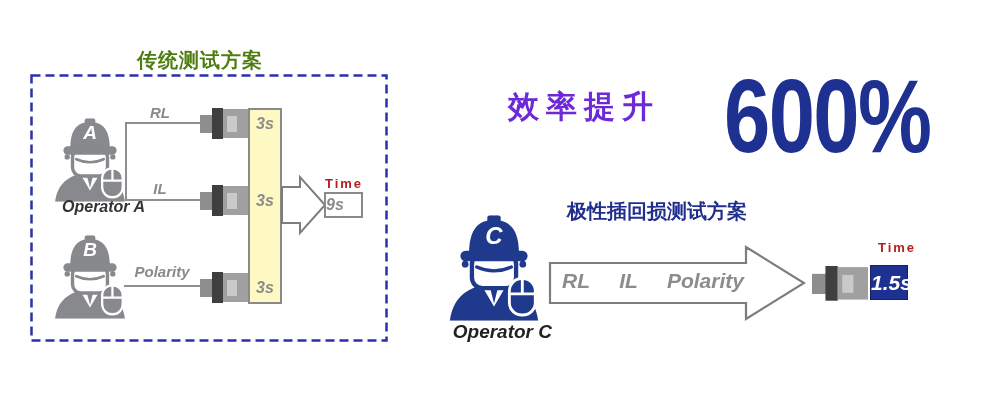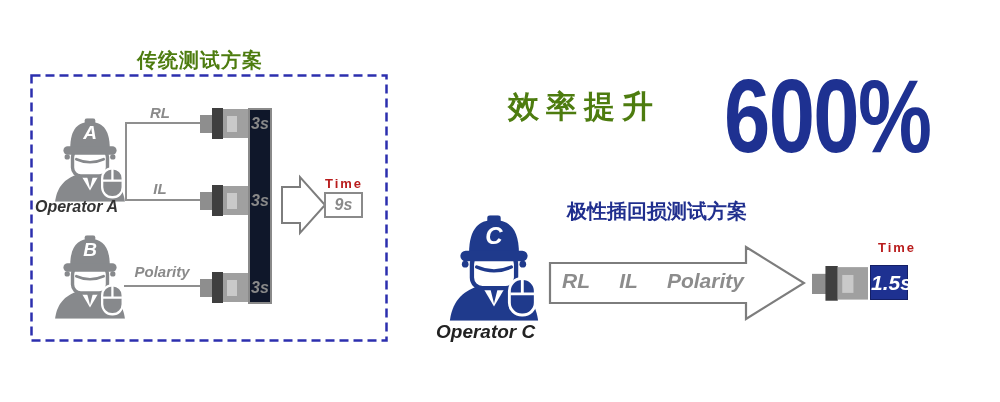--- a/index.html
+++ b/index.html
@@ -20,21 +20,21 @@
   .op-a, .op-b { width:76px; height:84px; }
   .op-a { left:52px; top:118px; }
   .op-b { left:52px; top:235px; }
   .op-c { left:446px; top:215px; width:96px; height:106px; }
   .op-a svg, .op-b svg { color:#87898c; }
   .op-c svg { color:#1f3a8c; }
   .hat-letter { position:absolute; left:0; right:0; text-align:center; color:#fff;
     font-weight:bold; font-style:italic; }
   .op-a .hat-letter, .op-b .hat-letter { top:4px; font-size:19px; }
   .op-c .hat-letter { top:7px; font-size:24px; }
-  .op-label { position:absolute; text-align:left; font-style:italic; font-weight:600; color:#333; }
+  .op-label { position:absolute; text-align:right; font-style:italic; font-weight:600; color:#333; }
   .op-a .op-label, .op-b .op-label { left:-17px; width:110px; top:80px; font-size:16px; }
   .op-c .op-label { left:-10px; width:116px; top:106px; font-size:19px; color:#222; }
 
   .test-label { position:absolute; text-align:center; font-size:15px; font-weight:bold;
     font-style:italic; color:#8a8a8a; }
   .lbl-rl { left:140px; top:104px; width:40px; }
   .lbl-il { left:140px; top:180px; width:40px; }
   .lbl-pol { left:124px; top:263px; width:76px; }
   .wire { position:absolute; background:#8f8f8f; }
   .wire-rl { left:125px; top:122px; width:76px; height:2px; }
@@ -46,44 +46,44 @@
   .connector { position:absolute; width:50px; height:31px; }
   .connector .c-stem { position:absolute; left:0;  top:7px; width:15px; height:18px; background:#8e8e8e; }
   .connector .c-bar  { position:absolute; left:12px; top:0;  width:11px; height:31px; background:#3f3f3f; }
   .connector .c-body { position:absolute; left:23px; top:1px; width:27px; height:29px; background:#a0a0a0; }
   .connector .c-inner{ position:absolute; left:27px; top:8px; width:10px; height:16px; background:#c9c9c9; }
   .conn-1 { left:200px; top:108px; }
   .conn-2 { left:200px; top:185px; }
   .conn-3 { left:200px; top:272px; }
   .conn-r { left:812px; top:266px; transform:scale(1.12); transform-origin:left top; }
 
-  .duration-box { left:248px; top:108px; width:24px; height:196px; background:#0f172a;
+  .duration-box { left:248px; top:108px; width:34px; height:196px; background:#fef9c3;
     border:2px solid #8a8a8a; }
   .dur { position:absolute; left:0; width:100%; text-align:center; font-size:16px;
     font-weight:bold; font-style:italic; color:#8a8a8a; }
   .dur-1 { top:5px; } .dur-2 { top:82px; } .dur-3 { top:169px; }
 
   .arrow-svg { position:absolute; }
   .arrow-left { left:281px; top:174px; }
   .arrow-right{ left:548px; top:244px; }
 
   .time-label { position:absolute; text-align:center; font-size:13px; font-weight:bold;
     color:#b91c1c; letter-spacing:2px; }
   .time-trad { left:320px; top:176px; width:48px; }
   .time-new  { left:868px; top:240px; width:58px; }
   .total-trad { left:324px; top:192px; width:39px; height:26px; background:#fff;
-    border:2px solid #8a8a8a; text-align:center; line-height:22px;
+    border:2px solid #8a8a8a; line-height:22px;
     font-size:16px; font-weight:bold; font-style:italic; color:#8a8a8a; }
   .total-new { left:870px; top:265px; width:38px; height:35px; background:#1e3191;
     border:1px solid #141f66; text-align:center; line-height:33px;
     font-size:21px; font-weight:bold; font-style:italic; color:#ffffff; }
 
   
   .eff-label { left:508px; top:86px; font-size:31px; font-weight:bold;
-    color:#4d7c0f; letter-spacing:7px; }
+    color:#6d28d9; letter-spacing:7px; }
   .eff-value { left:724px; top:64px; font-size:104px; font-weight:bold; line-height:1;
     color:#1e3191; transform:scaleX(0.8); transform-origin:left top; letter-spacing:-2px; }
   .new-title { left:542px; top:198px; width:230px; text-align:center;
     font-size:20px; font-weight:bold; color:#202f8e; }
   .badge { left:600px; top:237px; width:110px; text-align:center; font-size:19px;
     font-weight:bold; color:#2a3cc0; letter-spacing:2px; }
   .arrow-tests { left:562px; top:269px; width:182px; display:flex;
     justify-content:space-between; align-items:center;
     font-size:21px; font-weight:bold; font-style:italic; color:#8c8c8c; }
 

